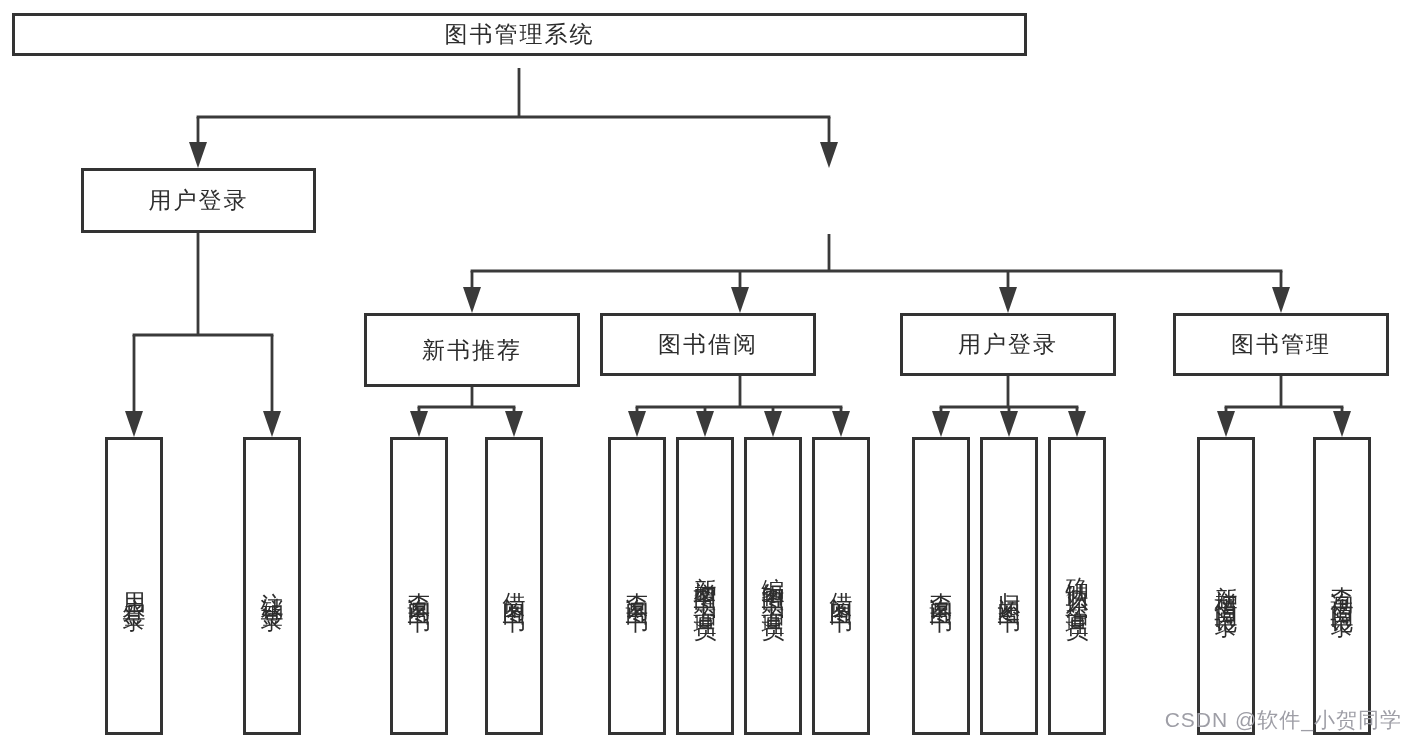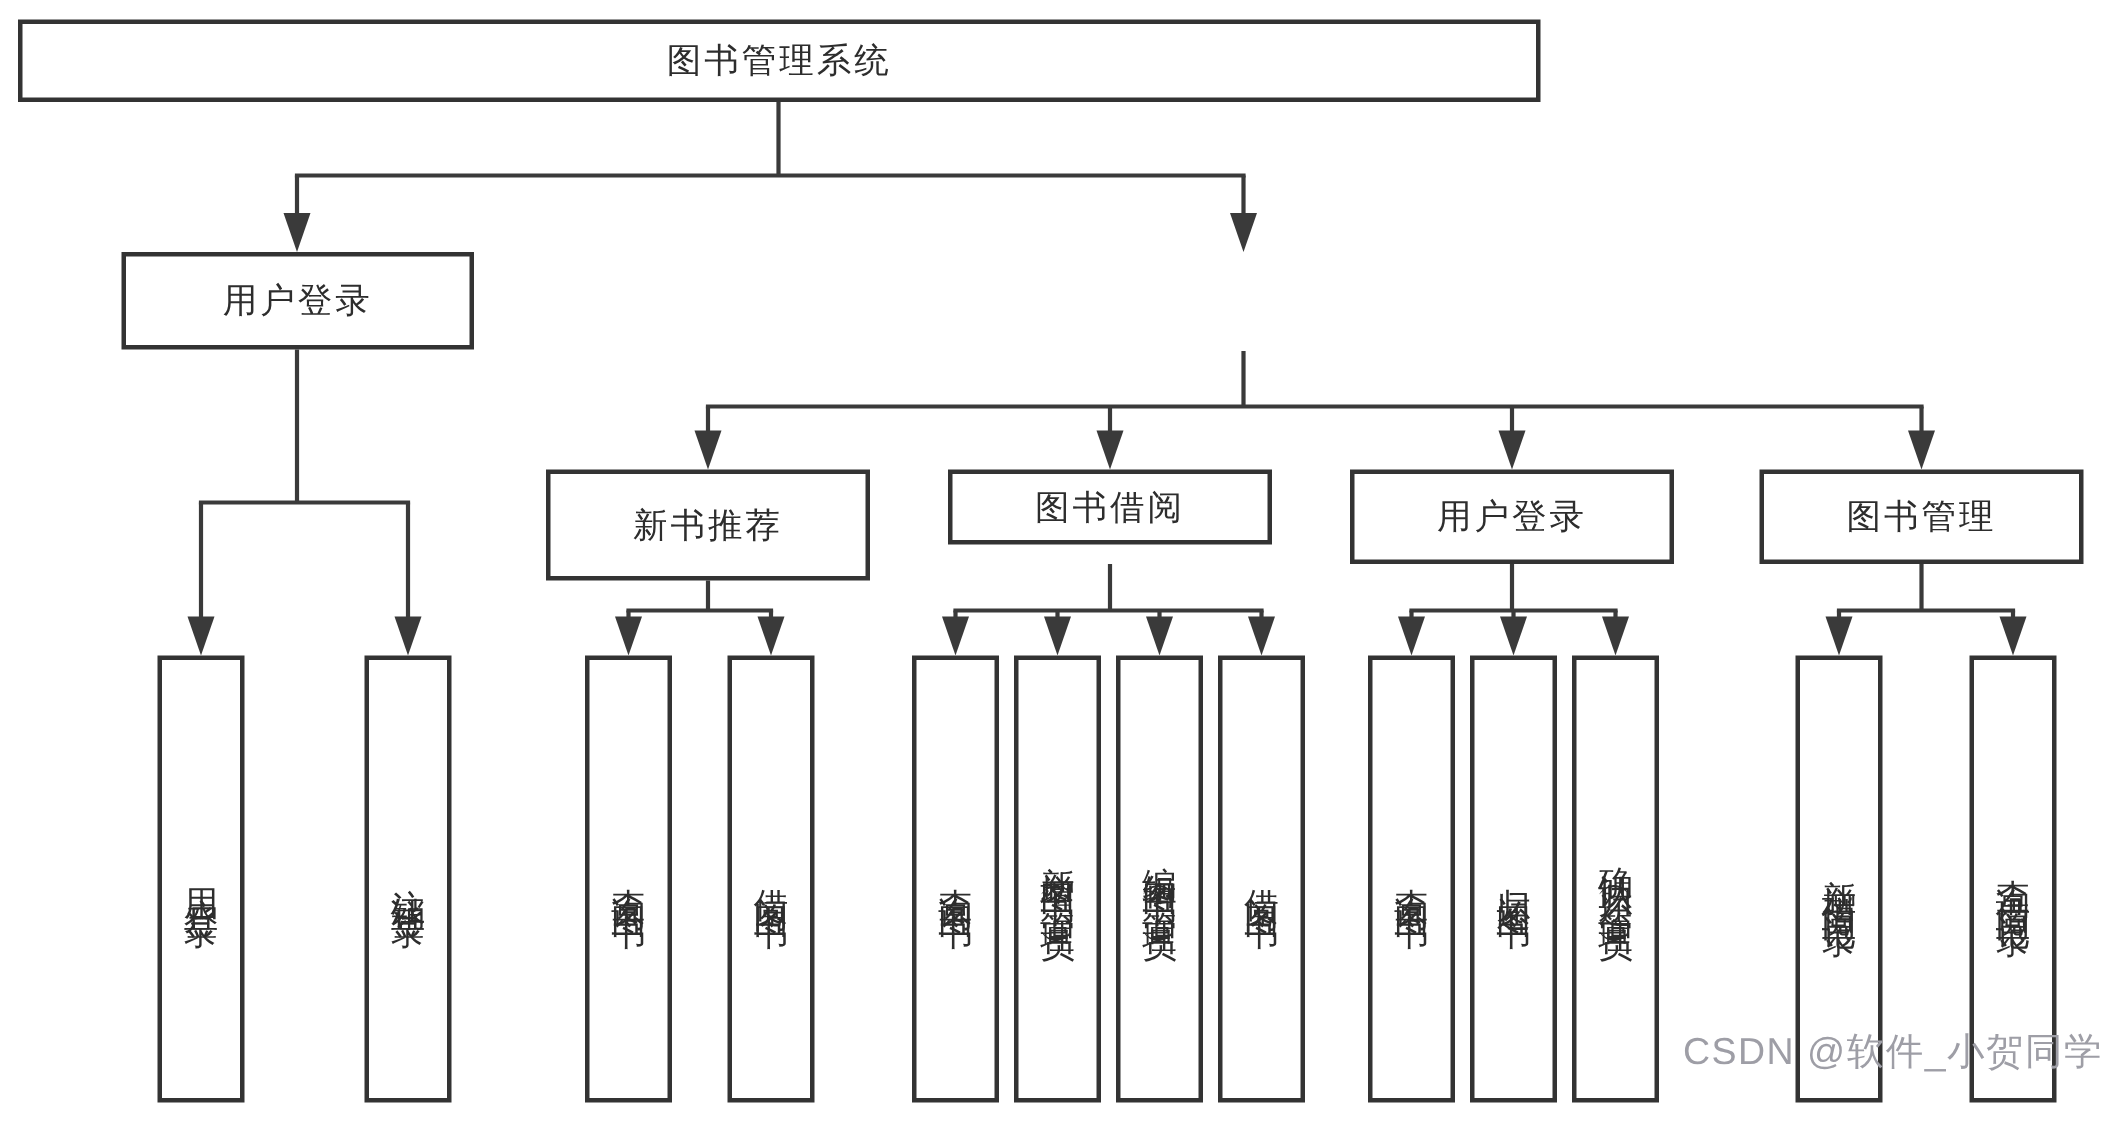--- a/index.html
+++ b/index.html
@@ -35,22 +35,22 @@
   .h{font-size:23px;letter-spacing:2px;white-space:nowrap;}
   .v{
     writing-mode:vertical-rl;
     text-orientation:mixed;
     font-size:23px;
     letter-spacing:6px;
     line-height:1;
   }
   .watermark{
     position:absolute;
-    right:3px;top:684px;
-    font-size:25px;
+    right:3px;top:706px;
+    font-size:21px;
     letter-spacing:1px;
     color:var(--watermark);
     z-index:5;
     white-space:nowrap;
     text-align:right;
   }
 </style>
 </head>
 <body>
 
@@ -111,32 +111,32 @@
     <polygon points="1068,411 1086,411 1077,437"></polygon>
 
     <line x1="1281" y1="376" x2="1281" y2="408"></line>
     <line x1="1224.6" y1="407" x2="1343.4" y2="407"></line>
     <line x1="1226" y1="407" x2="1226" y2="414"></line>
     <line x1="1342" y1="407" x2="1342" y2="414"></line>
     <polygon points="1217,411 1235,411 1226,437"></polygon>
     <polygon points="1333,411 1351,411 1342,437"></polygon>
   </svg>
 
-  <div class="box root h" style="left:12px;top:13px;width:1015px;height:55px">
+  <div class="box root h" style="left:12px;top:13px;width:1015px;height:43px">
     <span>图书管理系统</span>
   </div>
 
   <div class="box h" style="left:81px;top:168px;width:235px;height:65px">
     <span>用户登录</span>
   </div>
 
   <div class="box h" style="left:364px;top:313px;width:216px;height:74px">
     <span>新书推荐</span>
   </div>
-  <div class="box h" style="left:632px;top:313px;width:216px;height:50px">
+  <div class="box h" style="left:600px;top:313px;width:216px;height:63px">
     <span>图书借阅</span>
   </div>
   <div class="box h" style="left:900px;top:313px;width:216px;height:63px">
     <span>用户登录</span>
   </div>
   <div class="box h" style="left:1173px;top:313px;width:216px;height:63px">
     <span>图书管理</span>
   </div>
 
   <div class="box v" style="left:105px;top:437px;width:58px;height:298px">

